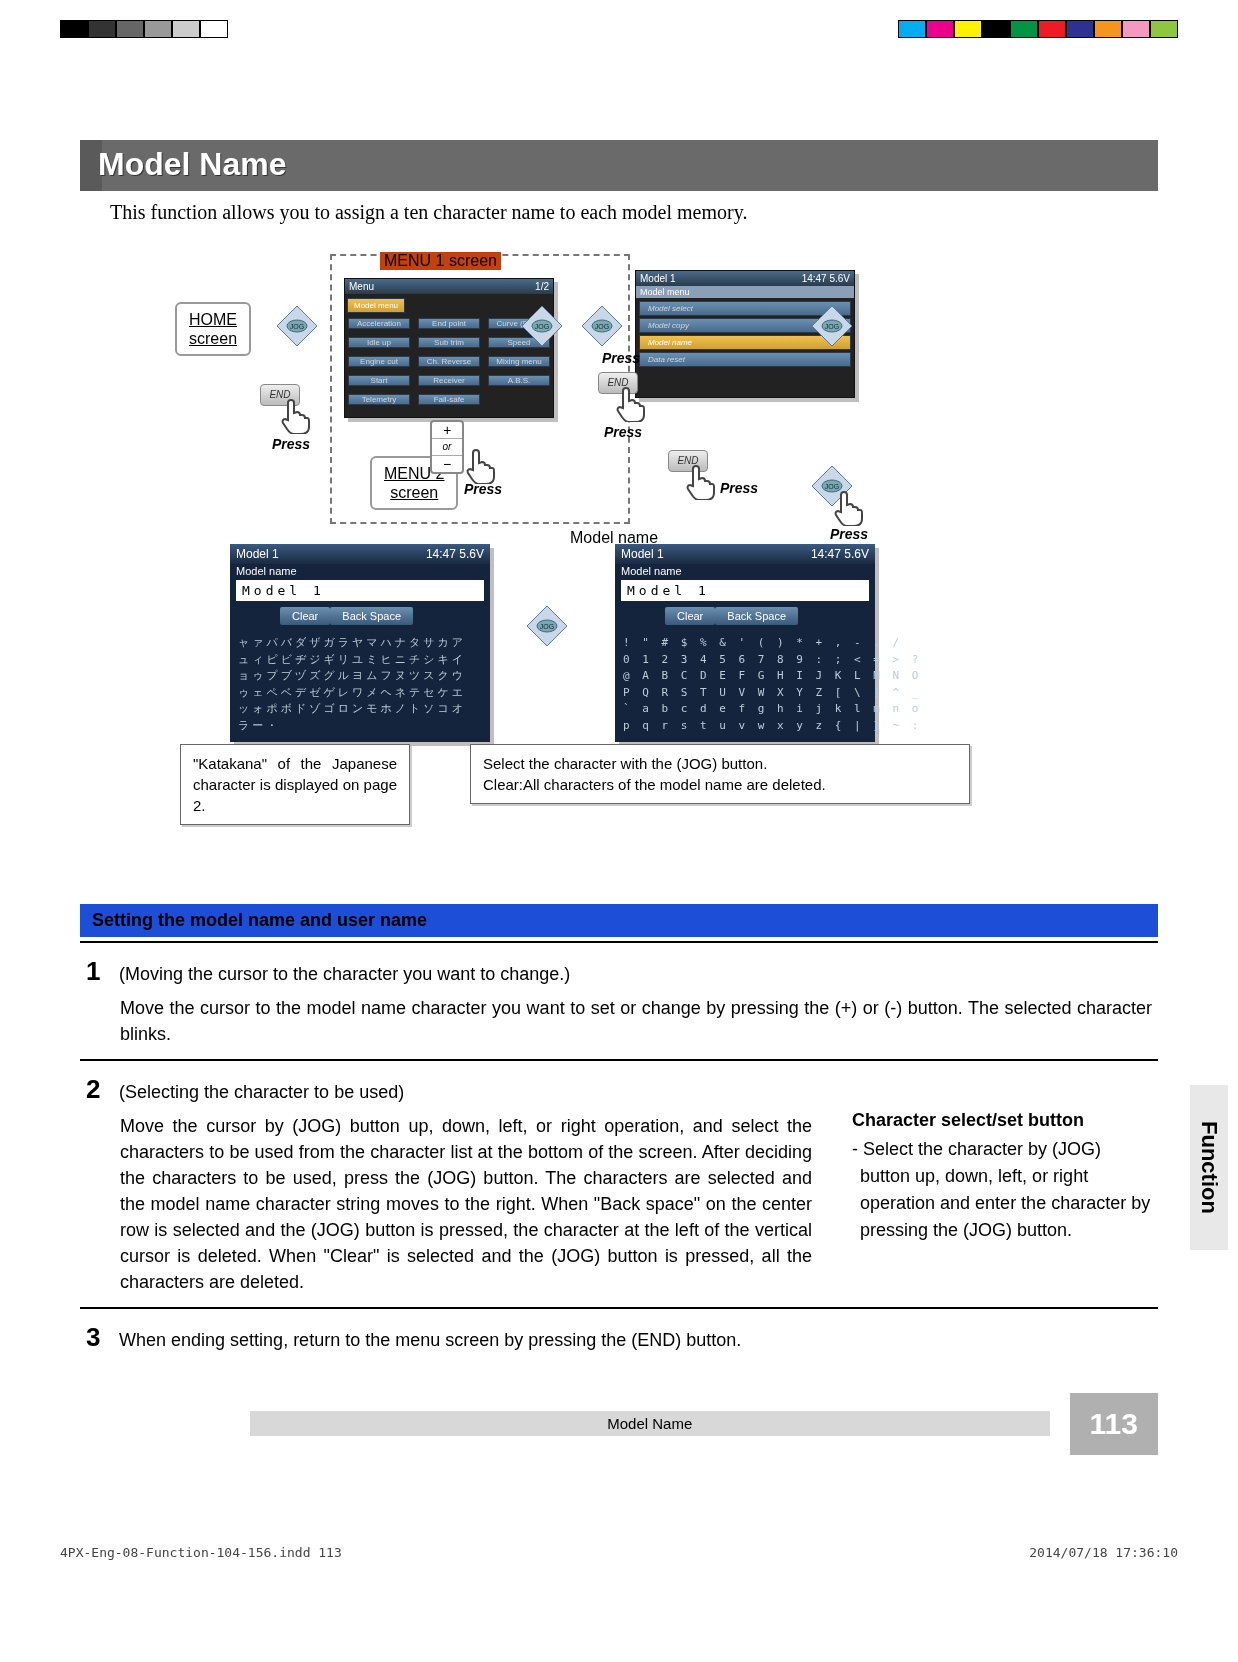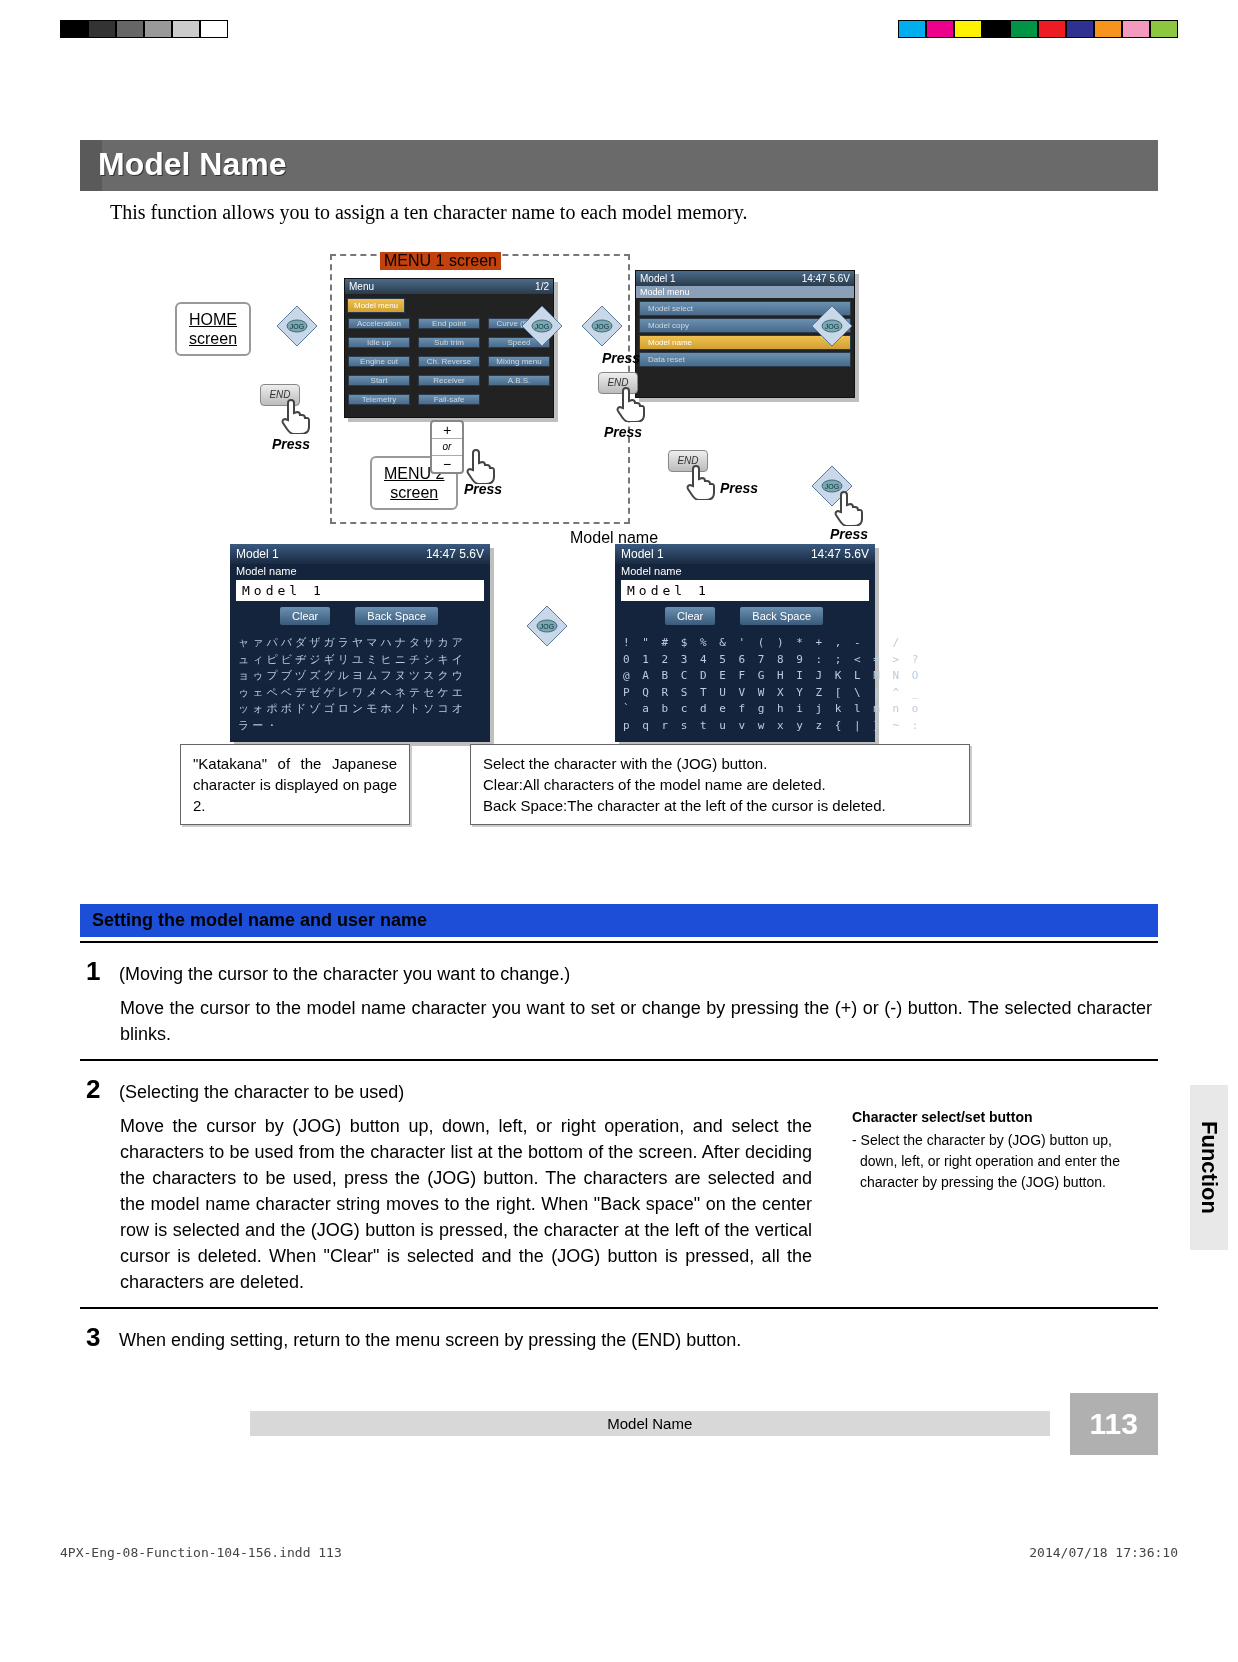--- a/index.html
+++ b/index.html
@@ -50,21 +50,21 @@
   }
   .screen .sub { background: #8aa0b8; color: #fff; font-size: 9px; padding: 1px 4px; }
   .screen .btn-cell {
     background: linear-gradient(#6a90b0,#4a6a8a); color: #cfd8e0;
     font-size: 8px; text-align: center; border: 1px solid #2a3a4a;
   }
   .screen .btn-selected {
     background: linear-gradient(#f0c050,#d0a030); color: #fff;
   }
   .screen-grid { display: grid; grid-template-columns: repeat(3,1fr); gap: 8px; padding: 3px; }
-  .menu-list { padding: 3px; }
+  .menu-list { padding: 3px; font-style: italic; }
   .menu-list .row { margin-bottom: 2px; }
   .jog {
     position: absolute; width: 44px; height: 44px;
   }
   .jog svg { width: 100%; height: 100%; }
   .end-btn {
     position: absolute; width: 40px; height: 22px;
     background: linear-gradient(#eee,#bbb); border: 1px solid #888; border-radius: 4px;
     font-size: 10px; text-align: center; line-height: 20px; color: #333; font-style: italic;
   }
@@ -88,21 +88,21 @@
   .name-screen .top-bar {
     color: #fff; font-size: 12px; padding: 3px 6px;
     display: flex; justify-content: space-between;
     background: linear-gradient(#3a5a80,#1a2a40);
   }
   .name-screen .sublabel { color: #fff; font-size: 11px; padding: 1px 6px; }
   .name-screen .input-box {
     background: #fff; color: #000; margin: 2px 6px 6px 6px; padding: 3px 6px;
     font-family: monospace; font-size: 13px; letter-spacing: 4px;
   }
-  .name-screen .btn-row { display: flex; gap: 25px; padding: 0 6px 6px 50px; }
+  .name-screen .btn-row { display: flex; gap: 0; padding: 0 6px 6px 50px; }
   .name-screen .btn-row .b {
     background: linear-gradient(#6a90b0,#3a5a7a); color: #fff;
     font-size: 11px; padding: 3px 12px; border-radius: 2px;
   }
   .char-area {
     color: #bcd; font-size: 11px; font-family: monospace;
     padding: 4px 8px 8px 8px; line-height: 1.5; letter-spacing: 3px;
     white-space: pre;
   }
   .annot-box {
@@ -115,21 +115,21 @@
     padding: 6px 12px; margin-top: 8px;
   }
   .steps { margin-top: 4px; }
   .step { border-top: 2px solid #000; padding: 10px 6px 12px 6px; font-size: 18px; line-height: 1.45; }
   .step:first-child { border-top: 2px solid #000; }
   .step-num { font-size: 26px; font-weight: bold; display: inline-block; width: 28px; }
   .step .lead { display: inline; }
   .step .body-text { margin-left: 34px; margin-top: 4px; text-align: justify; }
   .step-two-col { display: flex; gap: 40px; }
   .step-two-col .left { flex: 1; }
-  .step-two-col .right { width: 300px; font-size: 14px; line-height: 1.5; padding-top: 36px;}
+  .step-two-col .right { width: 300px; font-size: 18px; line-height: 1.5; padding-top: 36px;}
   .right .rhead { font-weight: bold; margin-bottom: 2px; }
   .function-tab {
     position: absolute; right: 10px; top: 1085px;
     writing-mode: vertical-rl; font-weight: bold; font-size: 22px;
     background: #e8e8e8; padding: 36px 6px 36px 6px;
   }
   .footer-row {
     display: flex; align-items: center; margin-top: 24px;
   }
   .footer-bar {
@@ -333,21 +333,20 @@
 ョゥプブヅズグルヨムフヌツスクウ
 ゥェペベデゼゲレワメヘネテセケエ
 ッォポボドゾゴロンモホノトソコオ
 ラー・</div>
     </div>
 
     <div class="annot-box" style="left:100px; top:490px; width:230px; text-align:justify;">"Katakana" of the Japanese character is displayed on page 2.</div>
     <div class="annot-box" style="left:390px; top:490px; width:500px;">
       <div>Select the character with the (JOG) button.</div>
       <div>Clear:All characters of the model name are deleted.</div>
-      <div>Back Space:The character at the left of the cursor is deleted.</div>
     </div>
 
   </div>
 
   <div class="section-header">Setting the model name and user name</div>
 
   <div class="steps">
 
     <div class="step">
       <span class="step-num">1</span>

